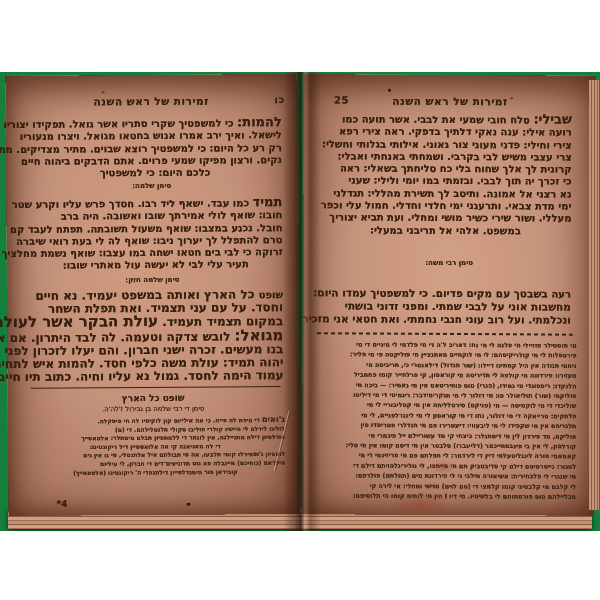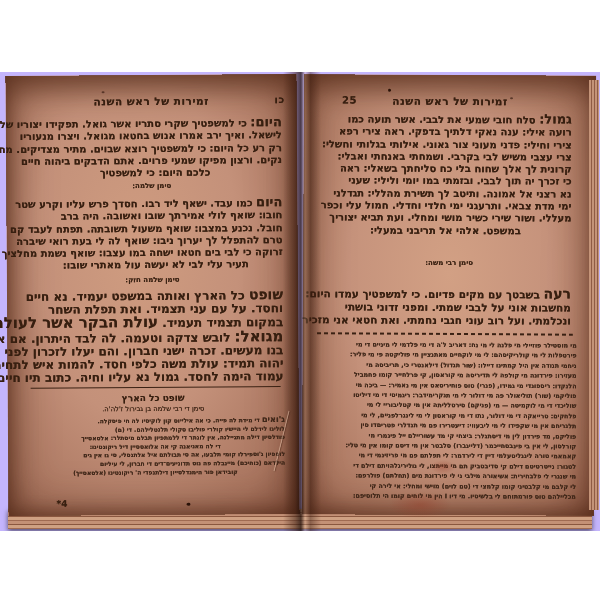--- a/index.html
+++ b/index.html
@@ -1,19 +1,19 @@
 <!DOCTYPE html>
 <html lang="he"><head>
 <meta charset="utf-8">
 <style>
   html,body{margin:0;padding:0;background:#ffffff;}
   #stage{position:relative;width:600px;height:600px;background:#ffffff;overflow:hidden;
          font-family:"DejaVu Sans",sans-serif;}
   
-  .photo{position:absolute;top:72px;left:0;width:600px;height:459px;background:#c4b5fd;overflow:hidden;}
+  .photo{position:absolute;top:72px;left:0;width:600px;height:459px;background:#15803d;overflow:hidden;}
   .page{position:absolute;top:3px;height:440px;color:#35200f;
         box-shadow:inset 0 0 46px rgba(74,33,16,.6), inset 0 14px 26px rgba(74,33,16,.5), inset 0 -6px 14px rgba(74,33,16,.35);}
   .page-left{left:7px;width:291px;transform:rotate(-.4deg);
         background:radial-gradient(ellipse at 45% 40%, #cf9c80 0%, #c4917a 45%, #aa7660 80%, #8f5c48 100%);}
   .page-right{left:303px;width:292px;transform:rotate(.3deg);
         background:radial-gradient(ellipse at 50% 45%, #d2a084 0%, #c6937c 48%, #ad7962 82%, #935f4b 100%);}
   .gutter{position:absolute;top:0;left:283px;width:38px;height:459px;pointer-events:none;
         background:linear-gradient(to right, rgba(56,26,14,0) 0%, rgba(56,26,14,.5) 32%, rgba(25,10,5,.72) 47%,
                    rgba(240,205,175,.22) 58%, rgba(56,26,14,.42) 72%, rgba(56,26,14,0) 100%);}
   .bottom-edges{position:absolute;left:8px;top:437px;width:584px;height:20px;
@@ -29,21 +29,21 @@
         transform:rotate(14deg);box-shadow:1px 0 1px rgba(60,25,12,.5);}
   
   .txt{position:absolute;direction:rtl;text-align:right;font-weight:bold;
        color:#371f10;text-shadow:0 0 .6px rgba(55,31,16,.75);}
   .header{left:0;right:0;text-align:center;font-size:10.5px;letter-spacing:.5px;}
   .pagenum{position:absolute;top:0;font-size:10px;}
   .hymn{font-size:10px;line-height:12.3px;}
   .tline{white-space:nowrap;}
   .center-last .tline:last-child{text-align:center;}
   .lead{font-size:13px;}
-  .lead-xl{font-size:14px;}
+  .lead-xl{font-size:10px;}
   .siman{left:0;right:0;text-align:center;font-size:7px;font-weight:bold;color:#3d2414;}
   .hymn-big{font-size:12px;line-height:13.2px;}
   .phrase-xl{font-size:15px;}
   .rule{position:absolute;height:1px;background:#3a2113;}
   .heading{left:0;right:0;text-align:center;font-size:9px;}
   .subheading{left:0;right:0;text-align:center;font-size:6.8px;font-weight:normal;}
   .divider{position:absolute;height:2px;
        background:repeating-linear-gradient(to right,#3a2113 0 4px,transparent 4px 7px);}
   .comm{font-weight:bold;color:#40281a;transform-origin:top right;}
   .comm .tline{white-space:nowrap;overflow:hidden;}
@@ -62,36 +62,36 @@
     <div class="bottom-edges"></div>
 
     <div class="page page-left">
       <div class="txt header" style="top:20px;">
         <span>זמירות של ראש השנה</span>
         <span class="pagenum" style="right:12px;">כו</span>
       </div>
 
       <div class="txt hymn" style="top:42px;right:15px;width:254px;">
         <div class="tline">
-          <span class="lead">היום:</span>
+          <span class="lead">להמות:</span>
           <span>כי למשפטיך שקרי סתריו אשר גואל. תפקידו יצוריו של חה</span>
         </div>
         <div class="center-last">
             <div class="tline">לישאל. ואיך ירב אמרו אנוש בחטאו מגואל. ויצרו מנעוריו</div>
             <div class="tline">רק רע כל היום: כי למשפטיך רוצא שבוים. מתיר מצדיקים. מחטא</div>
             <div class="tline">נקים. ורצון מפיקו שמעי פרוים. אתם הדבקים ביהוה חיים</div>
             <div class="tline">כלכם היום: כי למשפטיך</div>
           </div>
       </div>
 
       <div class="txt siman" style="top:107px;">סימן שלמה:</div>
 
       <div class="txt hymn" style="top:122px;right:15px;width:254px;">
         <div class="tline">
-          <span class="lead">היום</span>
+          <span class="lead">תמיד</span>
           <span>כמו עבד. ישאף ליד רבו. חסדך פרש עליו וקרע שטר</span>
         </div>
         <div class="center-last">
             <div class="tline">חובו: שואף לולי אמירתך שובו ואשובה. היה ברב</div>
             <div class="tline">חובל. נכנע במצבו: שואף משעול תשובתה. תפתח לעבד קם</div>
             <div class="tline">טרם להתפלל לך יערוך ניבו: שואף לה לי בעת רואי שיברה</div>
             <div class="tline">זרוקה כי לבי בים חטאו ישחה במו עצבו: שואף נשמת מחלציך</div>
             <div class="tline">תעיר עלי לבי לא יעשה עול מאתרי שובו:</div>
           </div>
       </div>
@@ -140,26 +140,26 @@
 
       <div class="txt sig" style="top:423px;left:48px;">4*</div>
 
       <div class="speck" style="left:178px;top:428px;width:4px;height:3px;"></div>
       <div class="speck" style="left:96px;top:16px;width:3px;height:2px;opacity:.6;"></div>
     </div>
 
     <div class="page page-right">
       <div class="txt header" style="top:20px;">
         <span>זמירות של ראש השנה</span>
-        <span class="pagenum" style="left:38px;">25</span>
+        <span class="pagenum" style="left:30px;">25</span>
       </div>
 
       <div class="txt hymn" style="top:38px;right:24px;width:252px;">
         <div class="tline">
-          <span class="lead">גמול:</span>
+          <span class="lead">שבילי:</span>
           <span>סלח חובי שמעי את לבבי. אשר תועה כמו</span>
         </div>
         <div class="center-last">
             <div class="tline">רועה אילי: ענה נאקי דלתיך בדפקי. ראה צירי רפא</div>
             <div class="tline">צירי וחילי: פדני מעוני צור גאוני. אילותי בגלותי וחשלי:</div>
             <div class="tline">צרי עצבי משיש לבי בקרבי. ושמחתי באנחתי ואבלי:</div>
             <div class="tline">קרונית לך אלך שחוח בלי כח סליחתך בשאלי: ראה</div>
             <div class="tline">כי זכרך יה תוך לבבי. ובזמתי במו יומי ולילי: שעני</div>
             <div class="tline">נא רצני אל אמונה. ותיטב לך תשירת מהללי: תגדלני</div>
             <div class="tline">ימי מדת צבאי. ותרעגני ימי חלדי וחדלי. חמול עלי וכפר</div>

